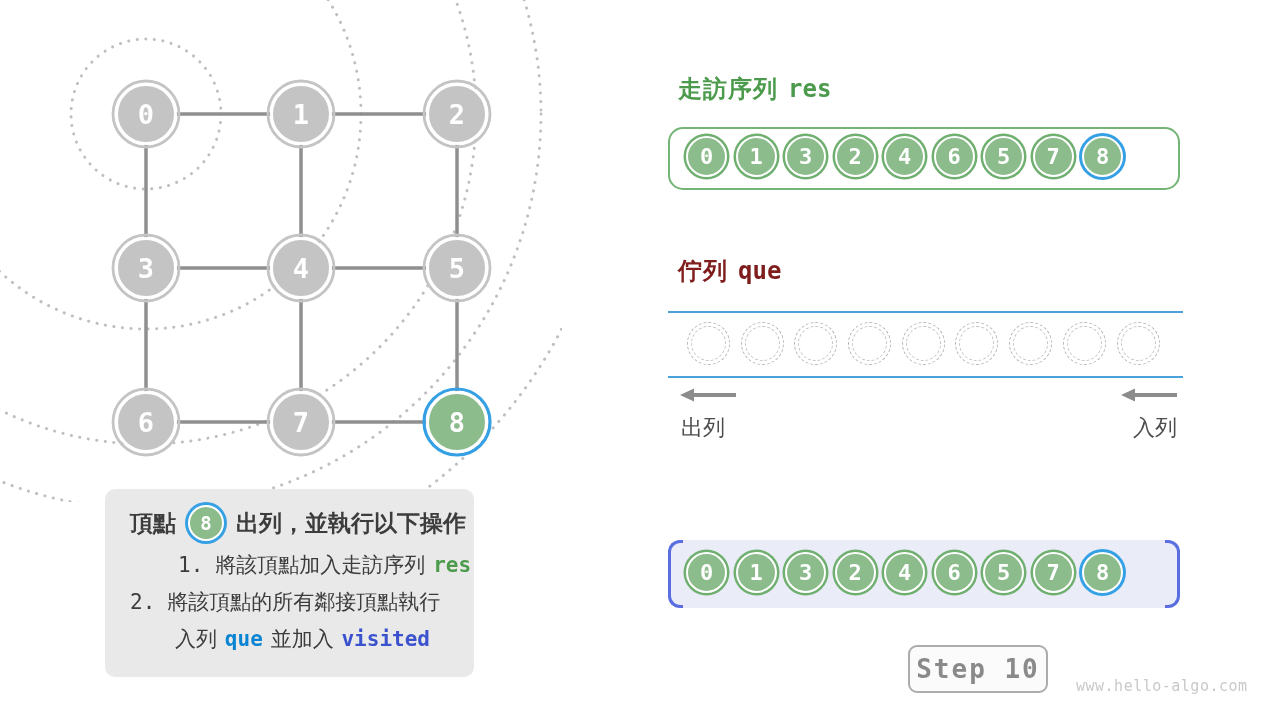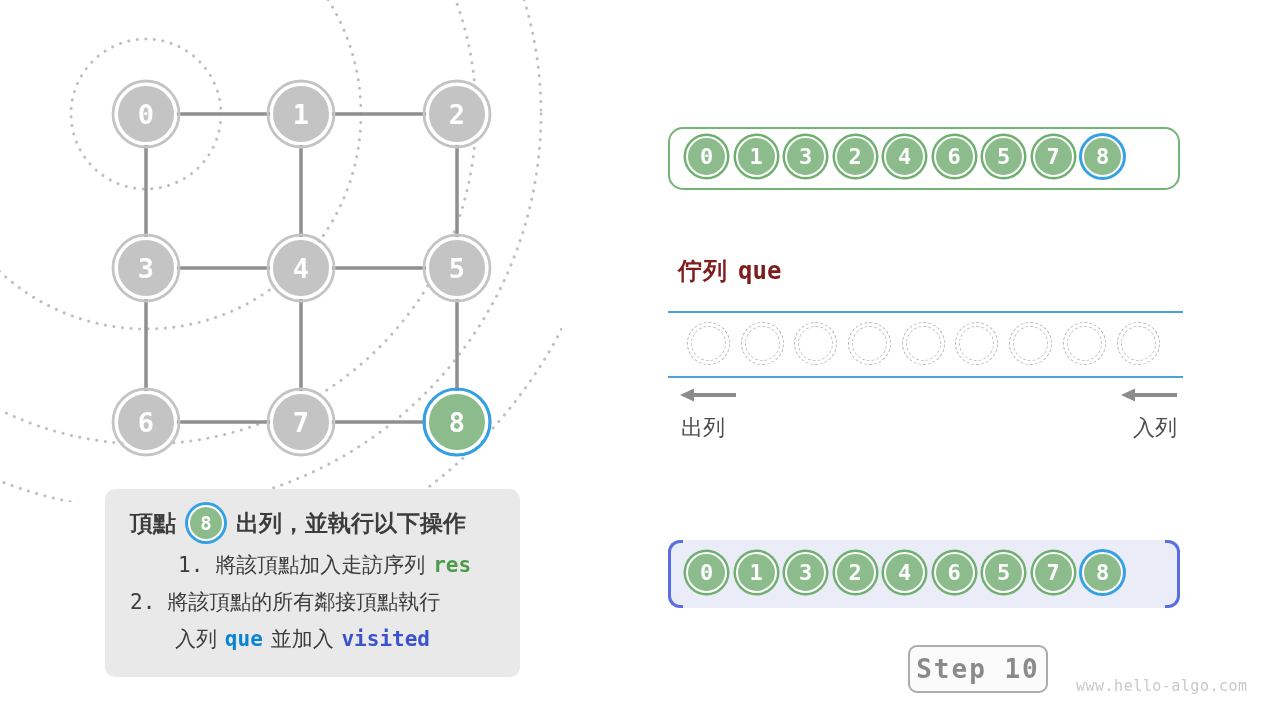--- a/index.html
+++ b/index.html
@@ -50,21 +50,21 @@
   .visited-box {
     position:absolute; left:668px; top:540px; width:512px; height:68px;
     background:#EAEDF8; border-radius:12px;
   }
   .bracket { position:absolute; top:0; bottom:0; width:15px; }
   .bracket.l { left:0; border:3px solid #5B6EE1; border-right:none; border-radius:12px 0 0 12px; }
   .bracket.r { right:0; border:3px solid #5B6EE1; border-left:none; border-radius:0 12px 12px 0; }
 
   
   .info-box {
-    position:absolute; left:105px; top:489px; width:415px; height:188px;
+    position:absolute; left:105px; top:489px; width:369px; height:188px;
     background:#E9E9E9; border-radius:10px; color:#3C3C3C;
   }
   .info-title { position:absolute; left:25px; top:16px; display:flex; align-items:center;
                 gap:12px; font-size:23px; font-weight:bold; white-space:nowrap; }
   .info-line  { position:absolute; left:25px; font-size:21px; white-space:nowrap; }
   .info-line .num { font-family:"DejaVu Sans Mono","Liberation Mono",monospace; margin-right:12px; }
   .code-w { font-family:"DejaVu Sans Mono","Liberation Mono",monospace; font-weight:bold; margin:0 2px; }
   .code-w.green  { color:#4C9B4C; }
   .code-w.blue   { color:#0984D3; }
   .code-w.indigo { color:#3B52CE; }
@@ -151,20 +151,23 @@
       <span class="num">2.</span><span>將該頂點的所有鄰接頂點執行</span>
     </div>
     <div class="info-line" style="top:136px; left:70px;">
       <span>入列</span>
       <span class="code-w blue">que</span>
       <span>並加入</span>
       <span class="code-w indigo">visited</span>
     </div>
   </div>
 
+  <div class="sec-title green-t" style="left:678px; top:73px;">
+    <span>走訪序列</span><span class="code">res</span>
+  </div>
   <div class="res-box"></div>
   <div class="chip-row" style="left:686px; top:136px;" id="res-row">
       <span class="chip">0</span>
       <span class="chip">1</span>
       <span class="chip">3</span>
       <span class="chip">2</span>
       <span class="chip">4</span>
       <span class="chip">6</span>
       <span class="chip">5</span>
       <span class="chip">7</span>

